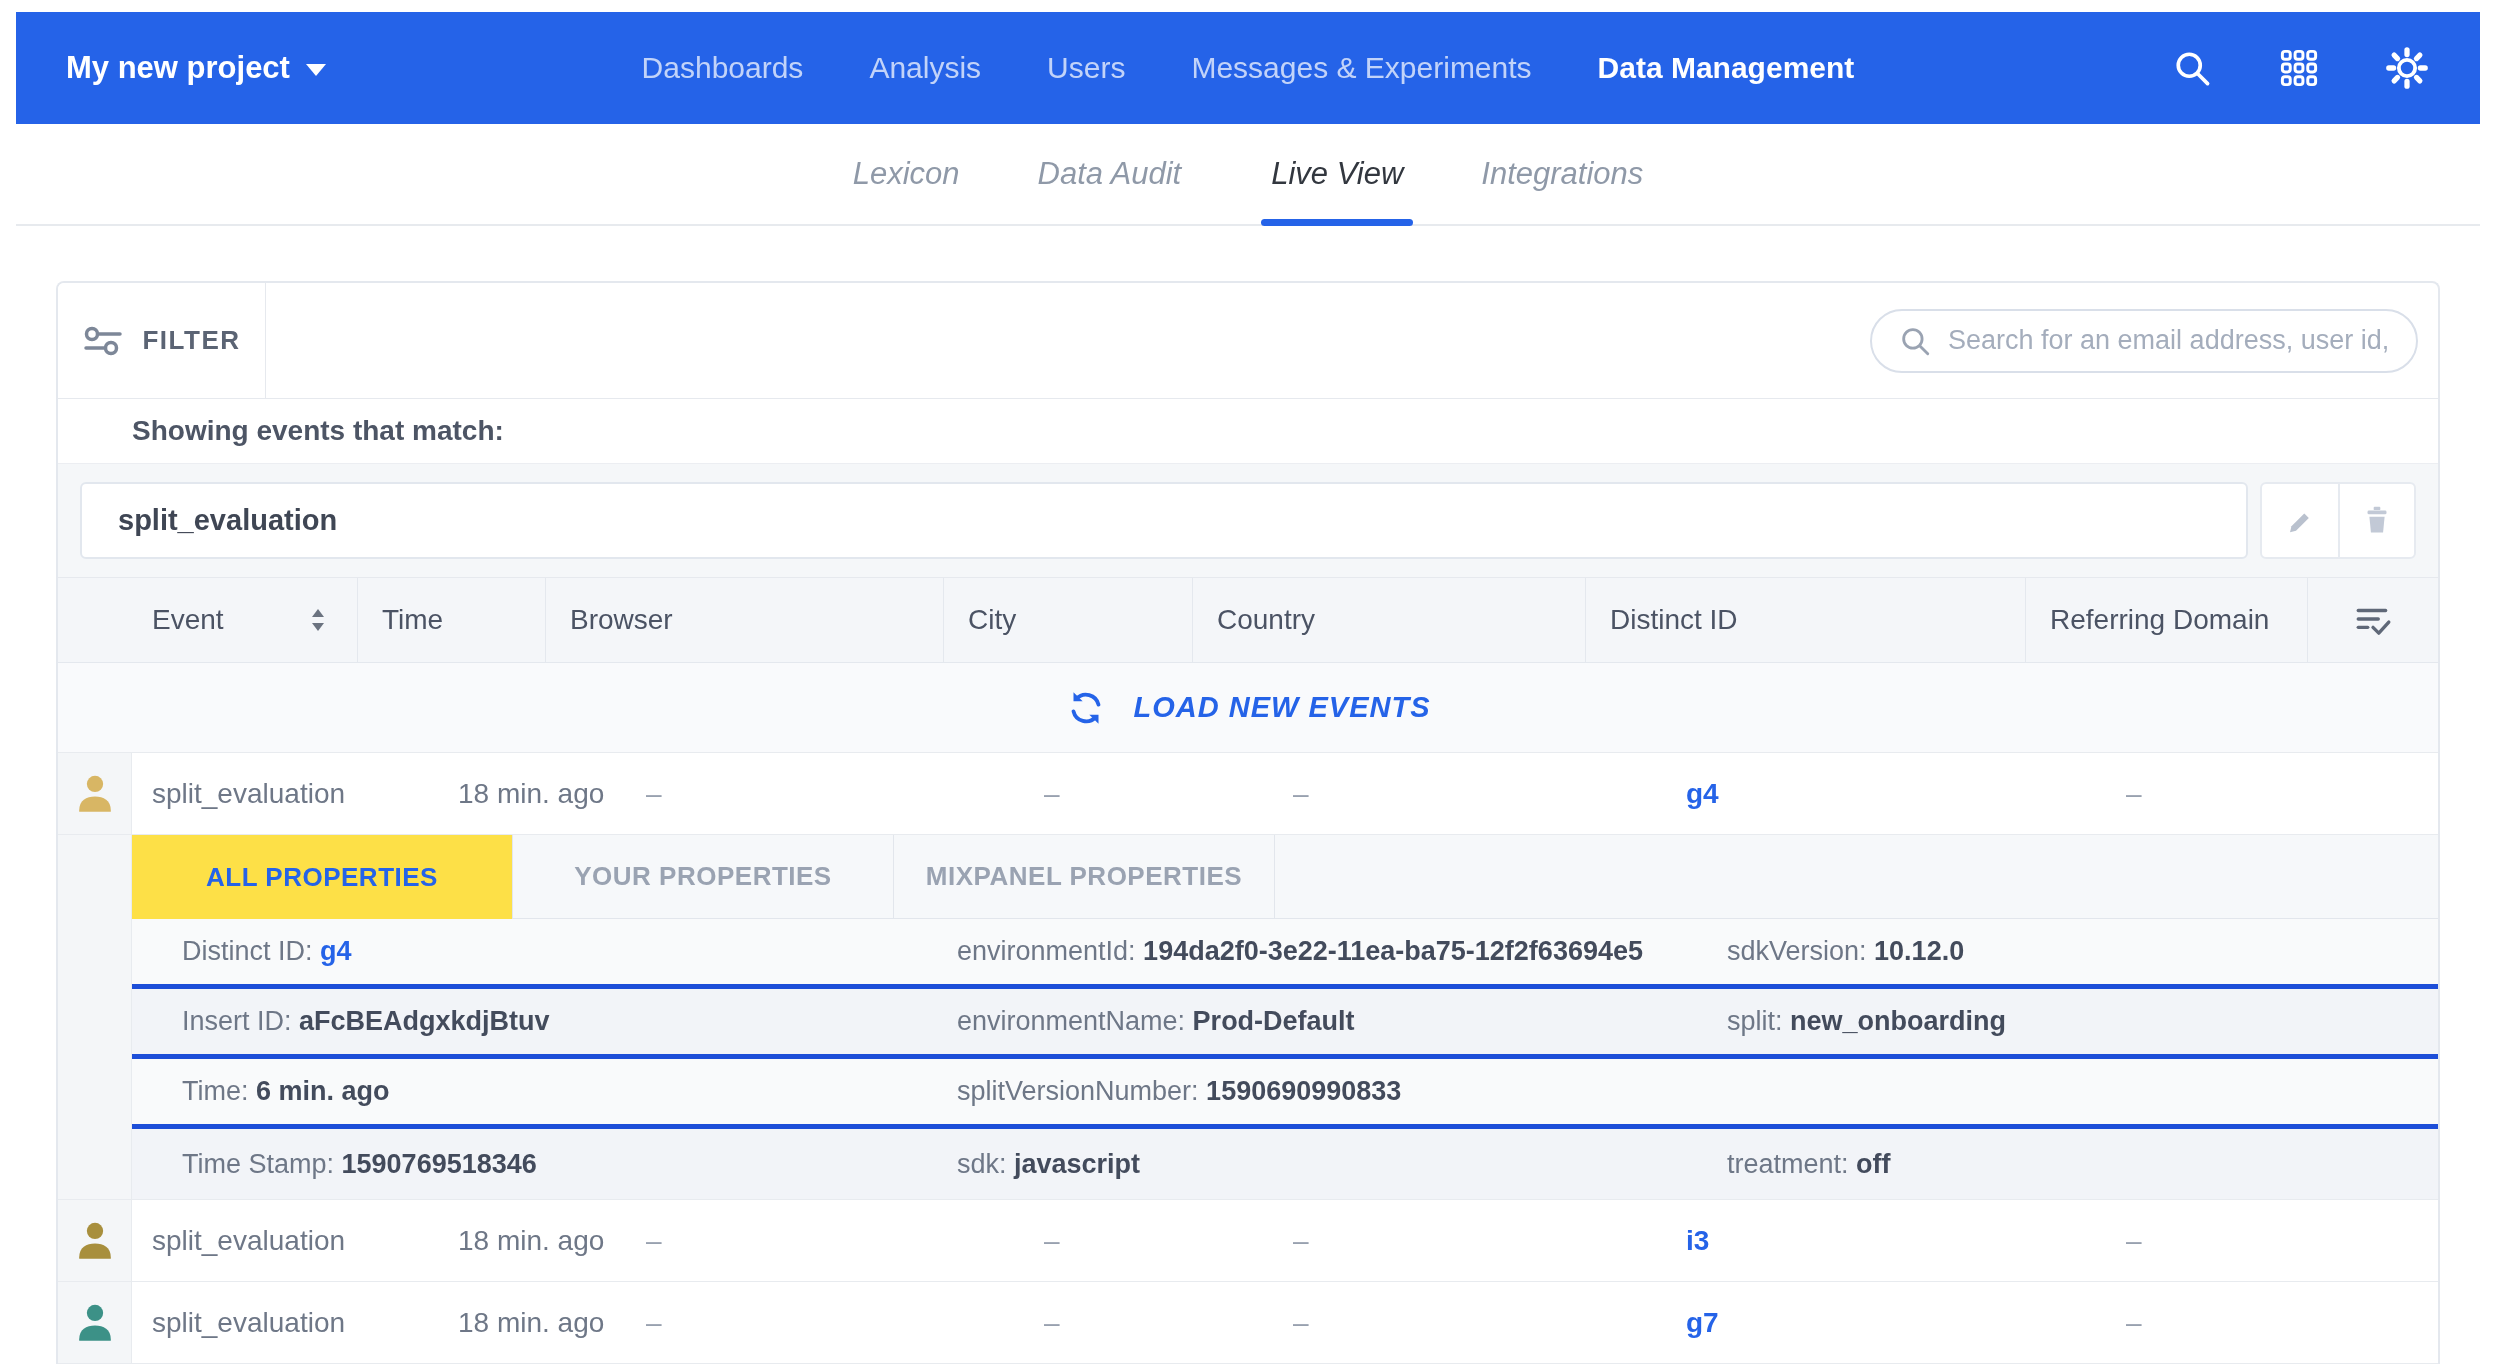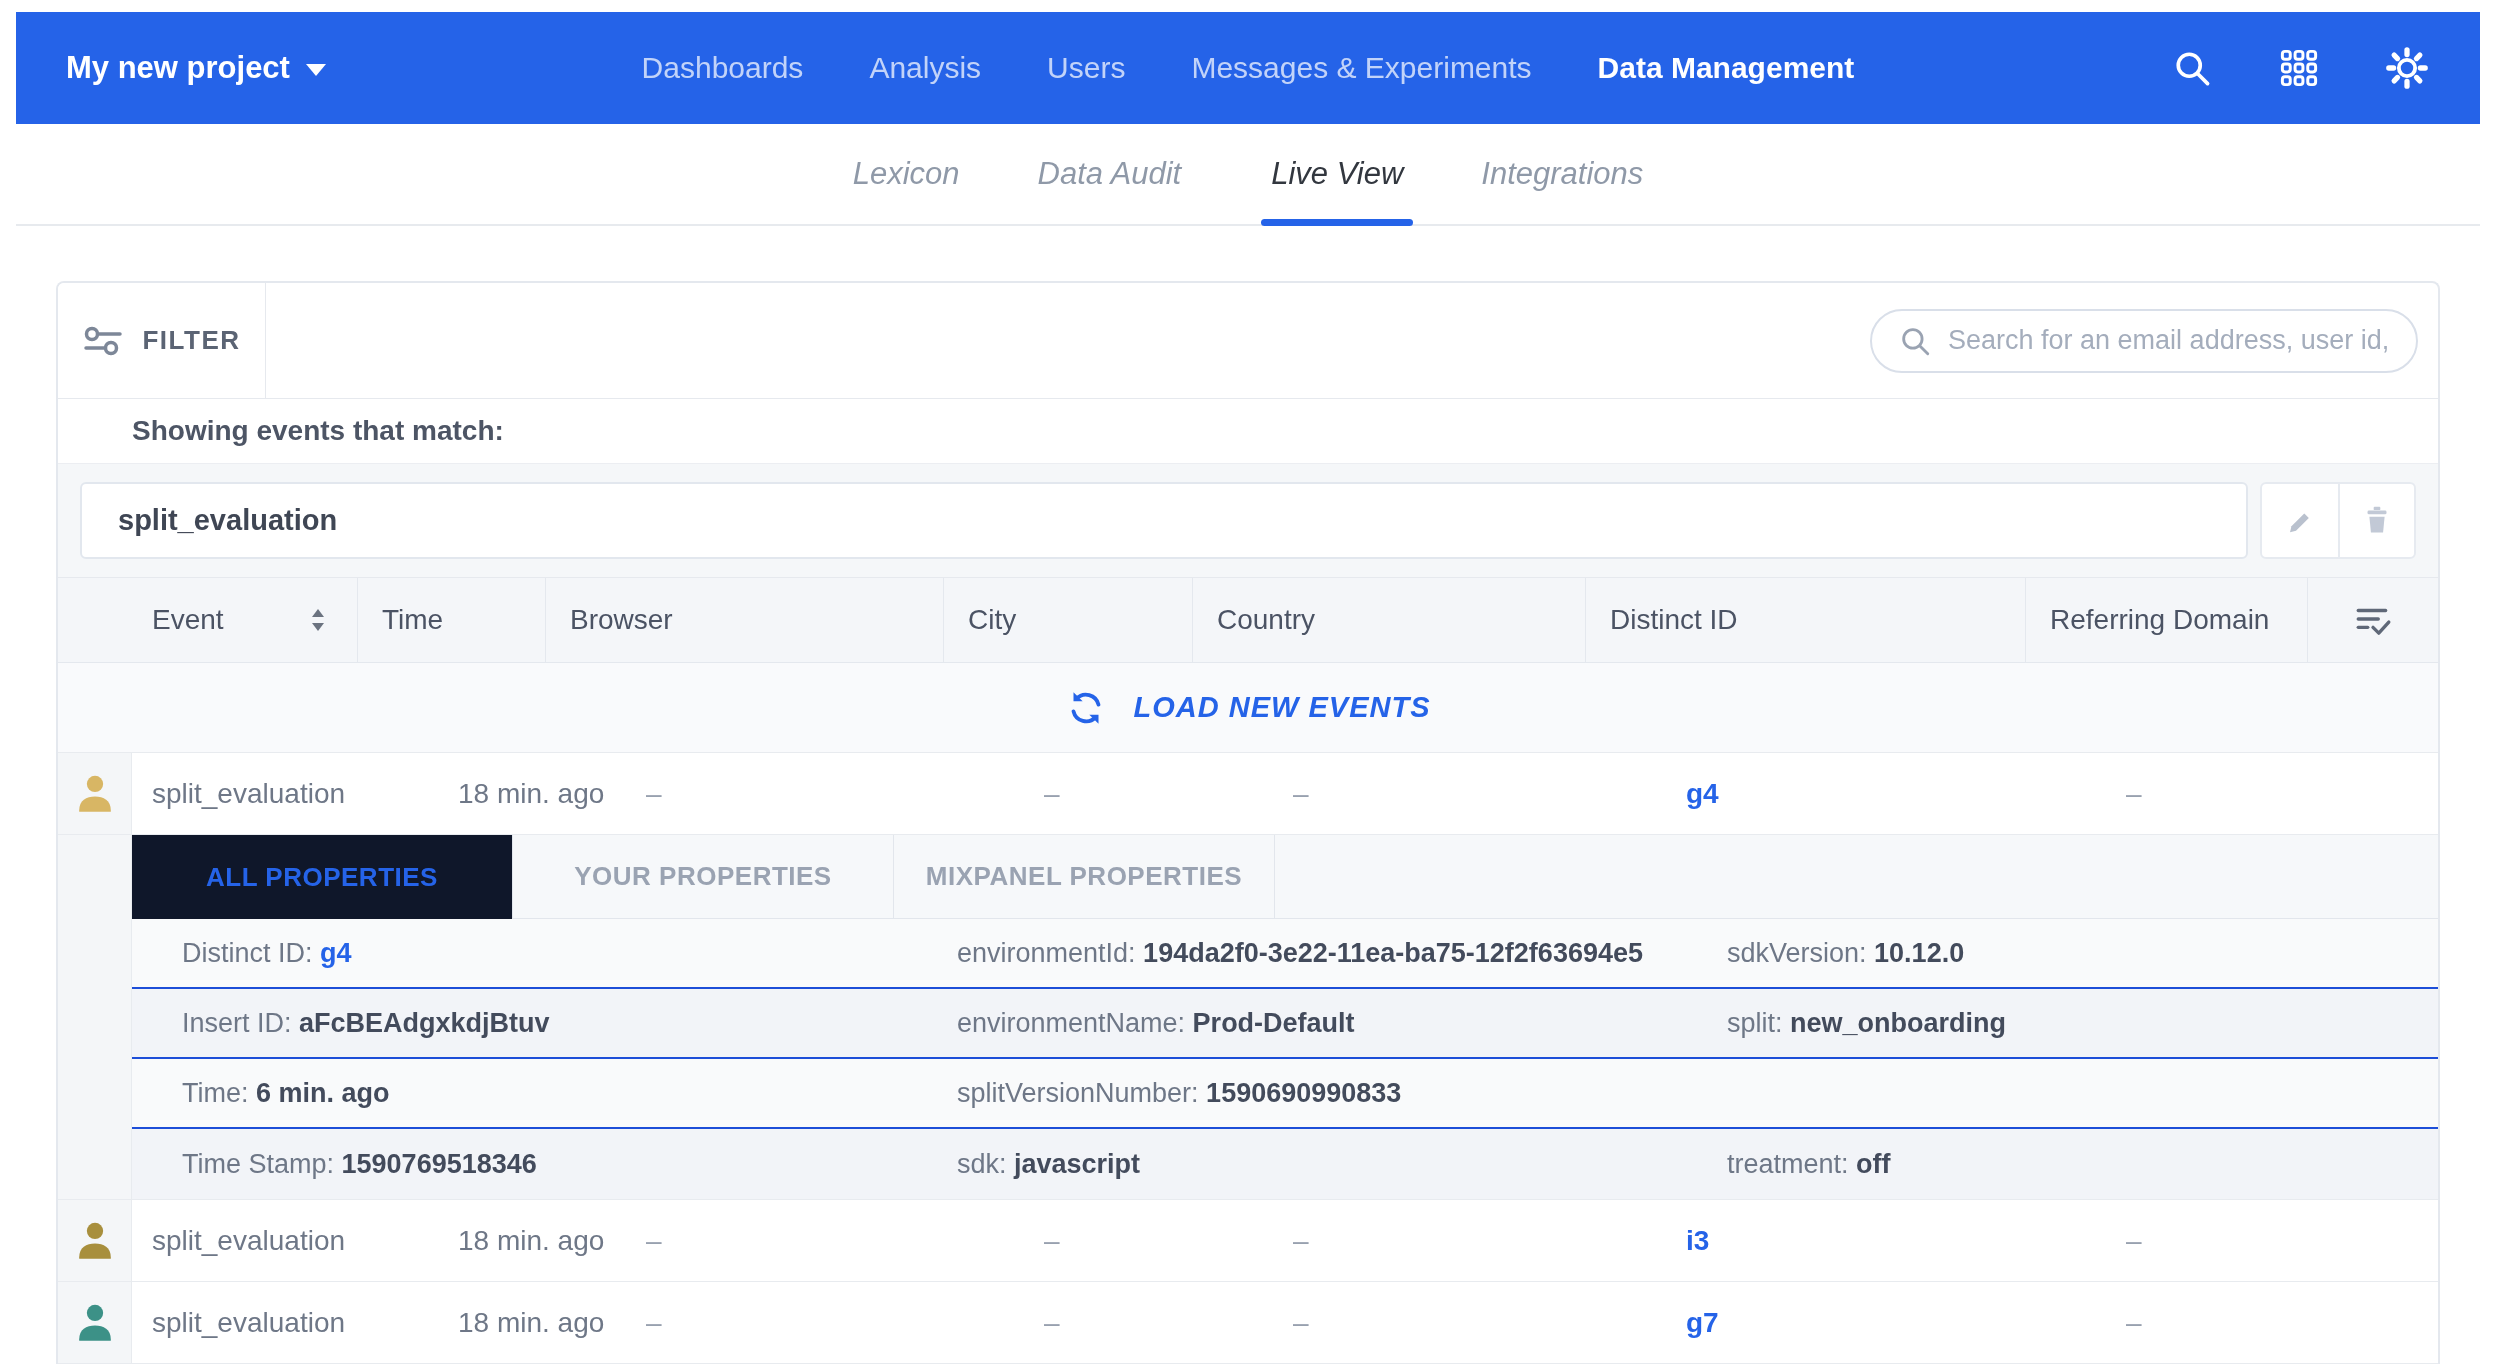--- a/index.html
+++ b/index.html
@@ -58,23 +58,23 @@
   .td.ev { width:302px; padding-left:20px; }
   .td.dash { color:#98a1af; }
   .td.id { color:#2563e8; font-weight:bold; }
 
   
   .expanded { display:flex; border-bottom:1px solid #e8ebef; }
   .gutter { width:74px; background:#f4f6f8; border-right:1px solid #e8ebef; }
   .panel { flex:1; background:#f6f8fa; }
   .ptabs { height:84px; display:flex; }
   .ptab { width:381px; display:flex; align-items:center; justify-content:center; font-size:26px; font-weight:bold; letter-spacing:0.5px; color:#9aa3b2; border-right:1px solid #e2e6ec; border-bottom:1px solid #e2e6ec; cursor:pointer; background:transparent; }
-  .ptab.active { background:#0f172a; color:#2563e8; border-bottom:none; }
+  .ptab.active { background:#fde047; color:#2563e8; border-bottom:none; }
   .ptabs .fill { flex:1; border-bottom:1px solid #e2e6ec; }
-  .prop-row { height:70px; display:grid; grid-template-columns:775px 770px 1fr; align-items:center; border-bottom:2px solid #1d4ed8; }
+  .prop-row { height:70px; display:grid; grid-template-columns:775px 770px 1fr; align-items:center; border-bottom:5px solid #1d4ed8; }
   .prop-row:nth-child(odd) { background:#f2f4f8; }
   .prop-row:nth-child(even) { background:#f9fafb; }
   .prop-row:last-child { border-bottom:none; }
   .prop { padding-left:50px; font-size:27px; color:#6e7787; white-space:nowrap; overflow:hidden; }
   .prop b { color:#434b5c; }
   .prop b.link { color:#2563e8; }
 </style>
 </head>
 <body>
 

